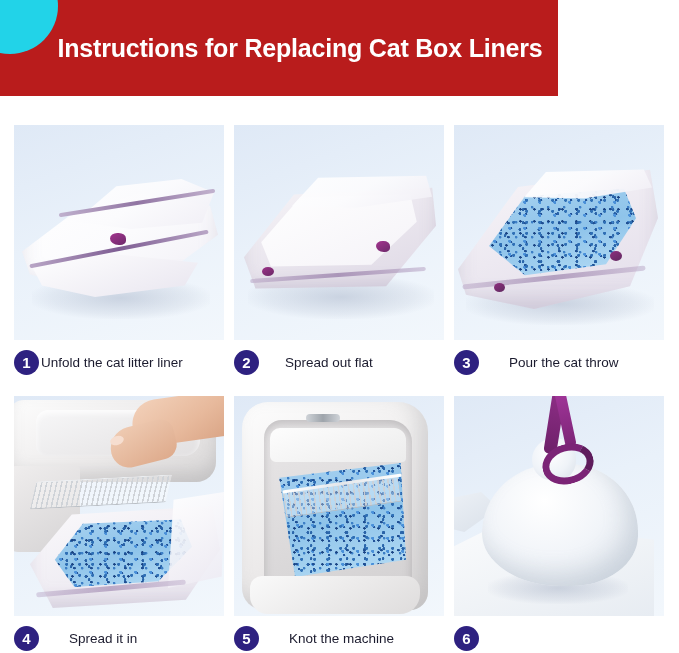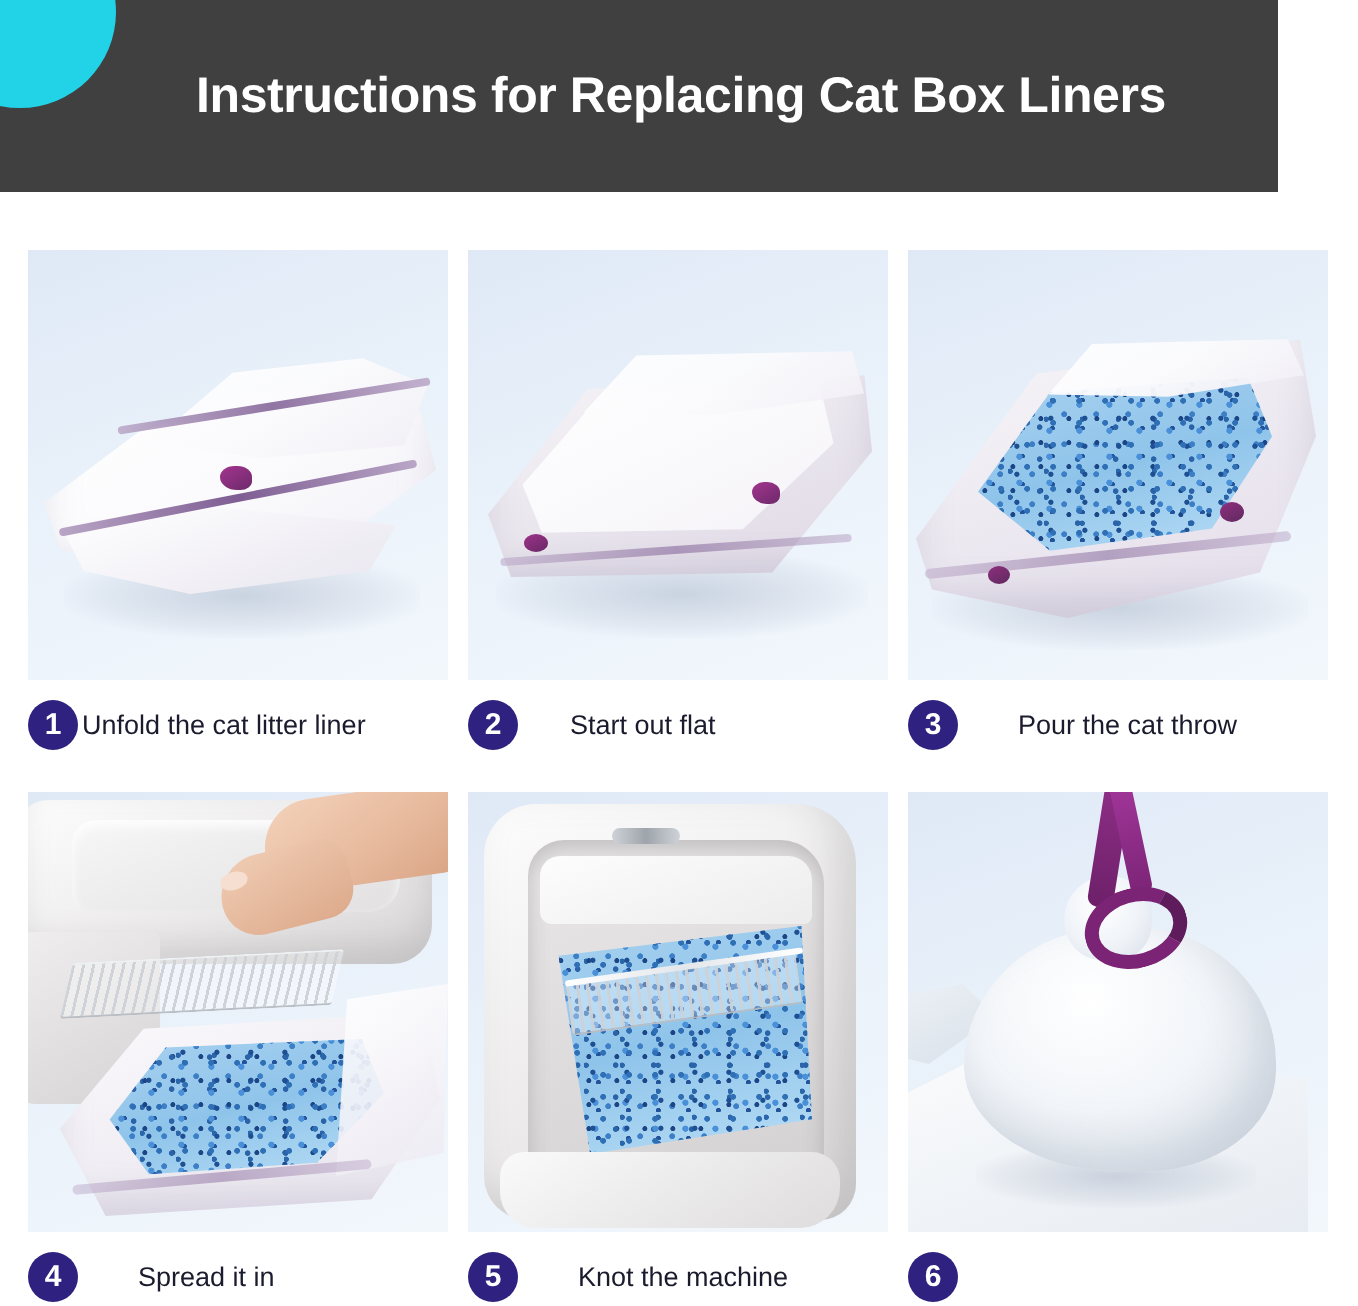--- a/index.html
+++ b/index.html
@@ -11,23 +11,23 @@
     width: 679px;
     height: 653px;
     font-family: "Liberation Sans", sans-serif;
     overflow: hidden;
     position: relative;
   }
 
   
   .header {
     position: relative;
-    width: 639px;
+    width: 558px;
     height: 96px;
-    background: #404040;
+    background: #b91c1c;
     overflow: hidden;
   }
   .header-circle {
     position: absolute;
     left: -38px;
     top: -42px;
     width: 96px;
     height: 96px;
     border-radius: 50%;
     background: #22D3E8;
@@ -215,21 +215,21 @@
 
         <div class="purple-cord" style="left:16px; top:148px; width:176px; height:4px;
              transform:rotate(-4deg); opacity:0.55;"></div>
         <div style="position:absolute; left:142px; top:116px; width:14px; height:11px;
              background:linear-gradient(150deg,#a3348e,#6d2a6b); border-radius:50% 50% 40% 60%;"></div>
         <div style="position:absolute; left:28px; top:142px; width:12px; height:9px;
              background:linear-gradient(150deg,#9c3288,#6a2866); border-radius:50%;"></div>
       </div>
       <div class="caption cap-wide">
         <div class="badge">2</div>
-        <div class="caption-text">Start out flat</div>
+        <div class="caption-text">Spread out flat</div>
       </div>
     </div>
 
     <div class="cell">
       <div class="photo">
         <div class="shadow-soft" style="left:12px; top:158px; width:188px; height:42px;"></div>
 
         <div class="liner-sheet" style="left:4px; top:42px; width:200px; height:142px;
              clip-path:polygon(0% 72%, 30% 14%, 96% 2%, 100% 36%, 86% 84%, 38% 100%, 4% 90%);
              background:linear-gradient(160deg,#f8f6f9,#e2dce9);

